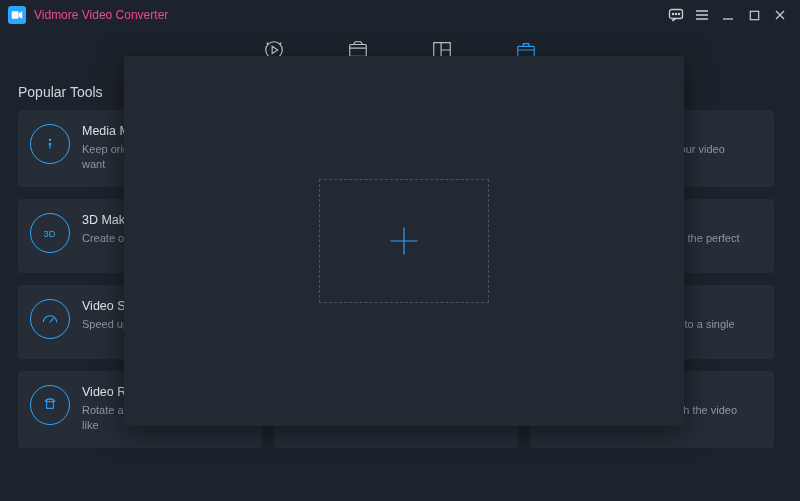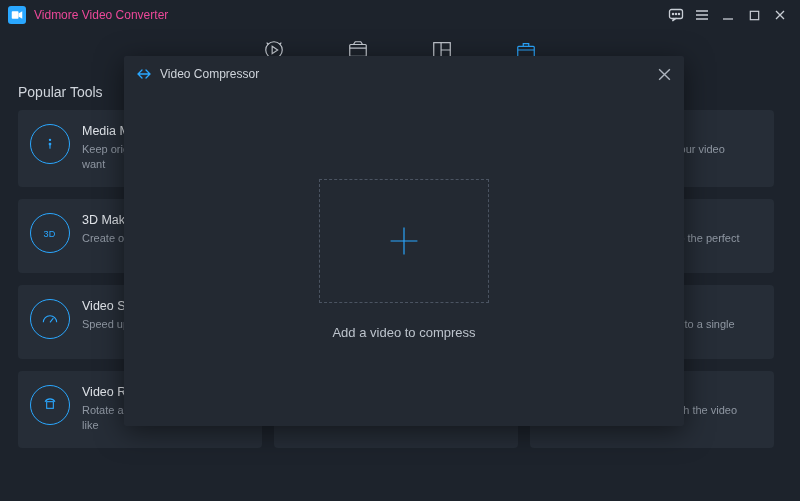--- a/index.html
+++ b/index.html
@@ -293,34 +293,20 @@
         </span>
       <div class="tool-text">
         <div class="tool-title">Audio Sync</div>
         <div class="tool-desc">Sync the audio with the video</div>
       </div>
     </div>
   </div>
 </div>
 
 <div class="modal">
-  <div class="modal-header">
-    <span class="compress-icon">
-      <svg width="16" height="16" viewBox="0 0 16 16">
-          <path d="M2 8h12M6 4l-4 4 4 4M10 4l4 4-4 4" stroke-linecap="round"></path>
-        </svg>
-    </span>
-    <span class="modal-title">Video Compressor</span>
-    <span class="modal-close">
-      <svg width="15" height="15" viewBox="0 0 14 14">
-          <path d="M2 2l10 10M12 2L2 12"></path>
-        </svg>
-    </span>
-  </div>
   <div class="modal-body">
     <div class="dropzone">
       <svg width="46" height="46" viewBox="0 0 48 48">
           <path d="M24 10v28M10 24h28"></path>
         </svg>
     </div>
-    <div class="drop-label">Add a video to compress</div>
   </div>
 </div>
 
 </body></html>

